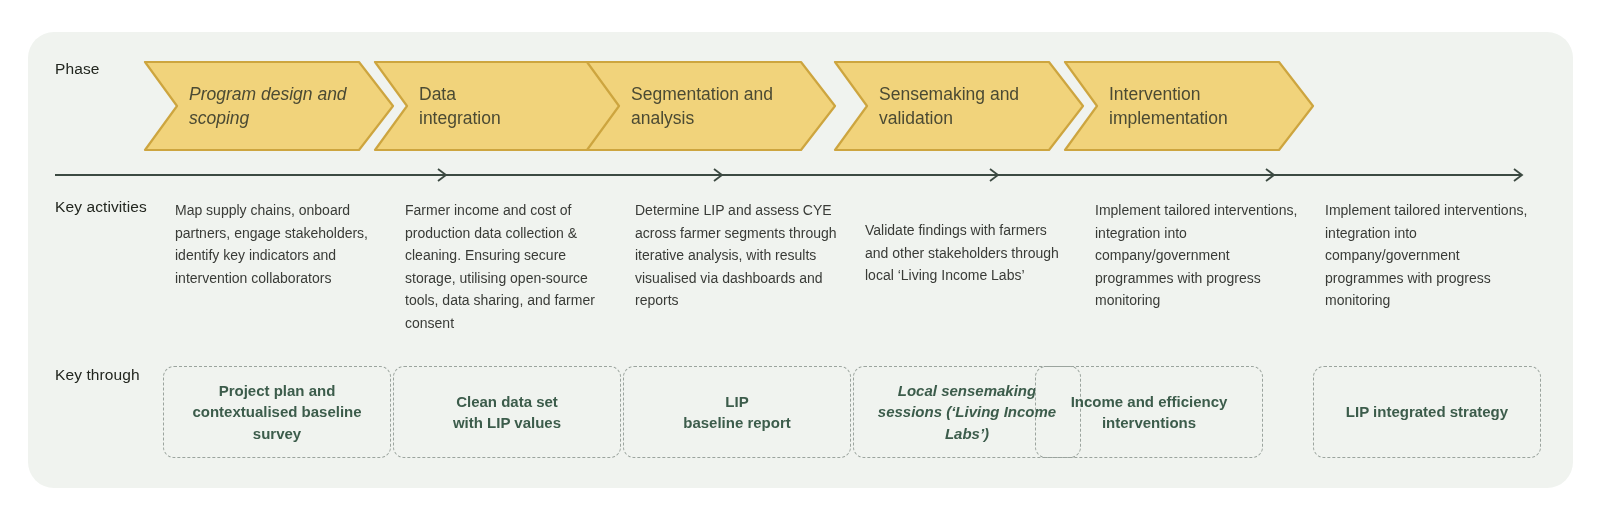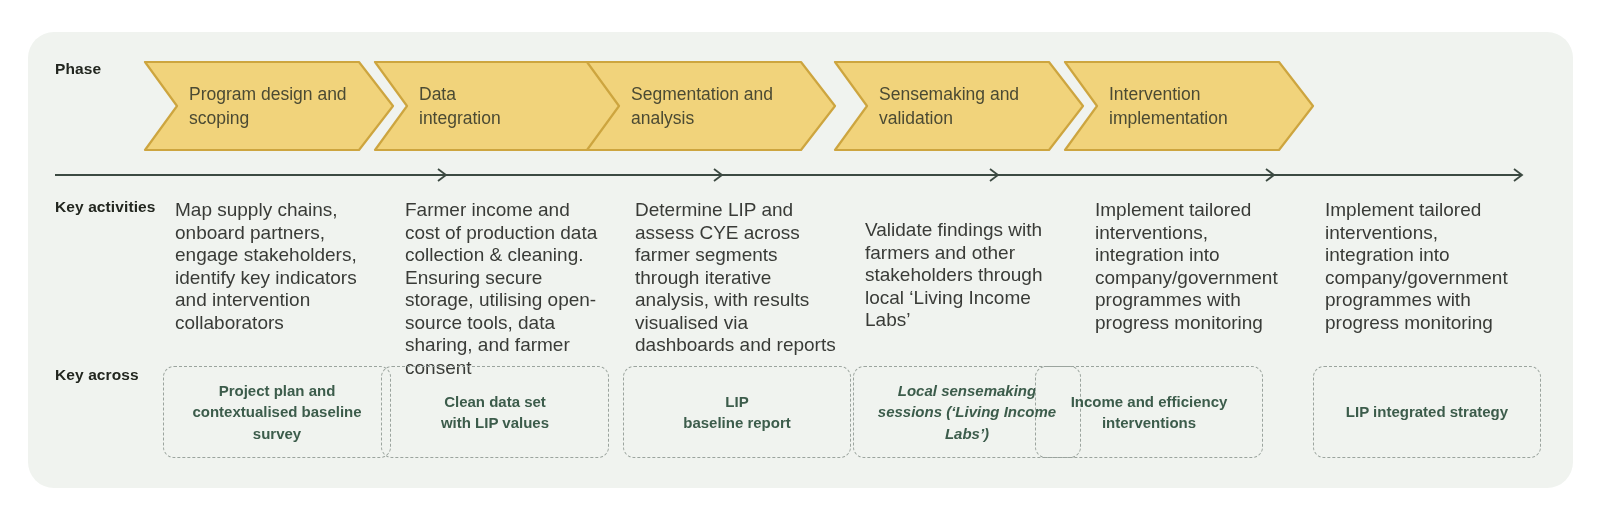--- a/index.html
+++ b/index.html
@@ -18,21 +18,21 @@
     top: 32px;
     width: 1545px;
     height: 456px;
     background: #f0f3ef;
     border-radius: 26px;
   }
   .row-label {
     position: absolute;
     left: 27px;
     font-size: 15.5px;
-    font-weight: 700;
+    font-weight: 400;
     color: #22261f;
     letter-spacing: 0.1px;
   }
   #label-phase { top: 28px; }
   #label-activities { top: 166px; }
   #label-outputs { top: 334px; }
 
   .phase-track {
     position: absolute;
     left: 115px;
@@ -70,21 +70,21 @@
   .activities-track {
     position: absolute;
     left: 115px;
     top: 167px;
     width: 1420px;
   }
   .activity-text {
     position: absolute;
     top: 0;
     width: 204px;
-    font-size: 19px;
+    font-size: 14px;
     line-height: 22.5px;
     color: #393b37;
   }
   .outputs-track {
     position: absolute;
     left: 115px;
     top: 334px;
     width: 1430px;
     height: 92px;
   }
@@ -103,38 +103,38 @@
   }
   .output-text {
     font-size: 15px;
     font-weight: 700;
     line-height: 1.42;
     color: #3c5c4b;
     white-space: pre-line;
     padding: 0 8px;
   }
   
-  .c0 { left: 0px; }    .c1 { left: 230px; }
+  .c0 { left: 0px; font-style: italic; }    .c1 { left: 230px; }
   .c2 { left: 442px; }  .c3 { left: 690px; }
   .c4 { left: 920px; }  .c5 { left: 1150px; }
   .t0 { left: 32px; }   .t1 { left: 262px; }
   .t2 { left: 492px; }  .t3 { left: 722px; margin-top: 20px; }
   .t4 { left: 952px; }  .t5 { left: 1182px; }
-  .b0 { left: 20px; }   .b1 { left: 238px; align-items: center; }
+  .b0 { left: 20px; }   .b1 { left: 250px; align-items: center; }
   .b2 { left: 480px; text-align: center; }  .b3 { left: 710px; font-style: italic; }
   .b4 { left: 892px; }  .b5 { left: 1170px; }
 </style>
 </head>
 <body>
 
 <div class="card">
 
   <div class="row-label" id="label-phase">Phase</div>
   <div class="row-label" id="label-activities">Key activities</div>
-  <div class="row-label" id="label-outputs">Key across</div>
+  <div class="row-label" id="label-outputs">Key through</div>
 
   <div class="phase-track">
     <div class="phase-cell c0">
       <svg width="252" height="92" viewBox="0 0 252 92">
         <path d="M2,2 L216,2 L250,46 L216,90 L2,90 L34,46 Z" fill="#f1d37b" stroke="#cda53f" stroke-width="2.2" stroke-linejoin="round"></path>
       </svg>
       <div class="phase-label">Program design and
 scoping</div>
     </div>
     <div class="phase-cell c1">

